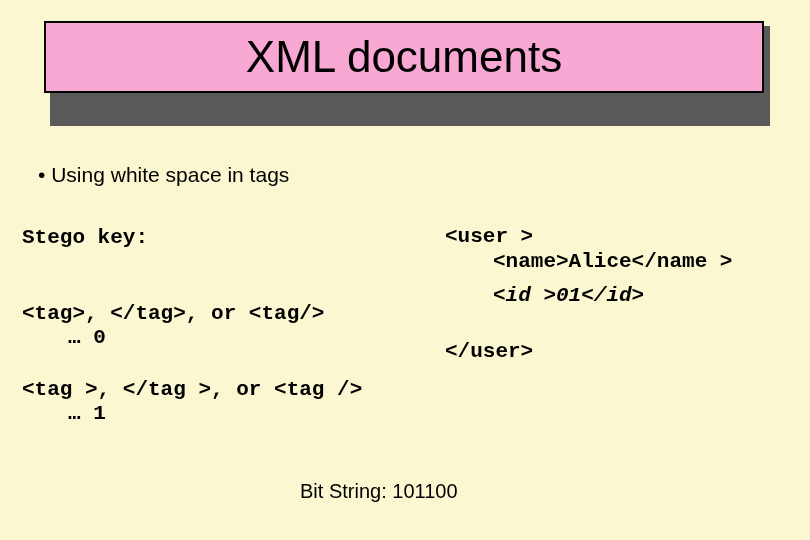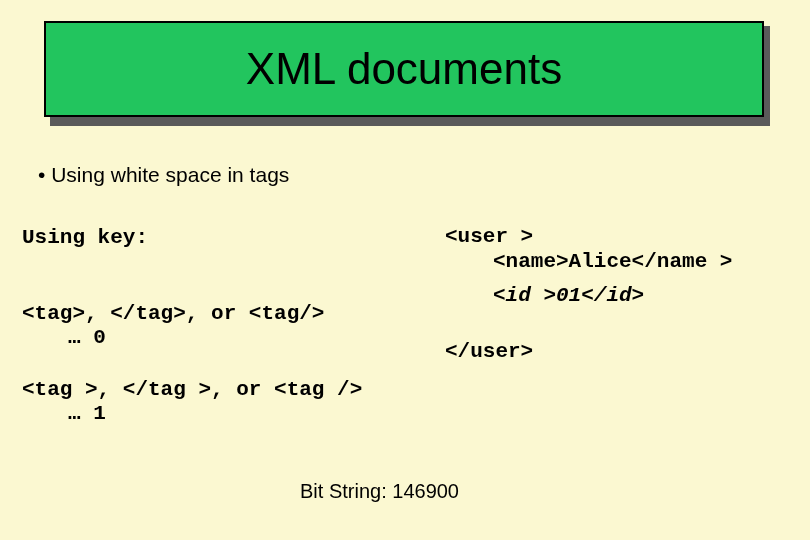--- a/index.html
+++ b/index.html
@@ -17,22 +17,22 @@
     left: 50px;
     width: 720px;
     height: 100px;
     background: #5a5a5a;
   }
   .title-box {
     position: absolute;
     top: 21px;
     left: 44px;
     width: 720px;
-    height: 96px;
-    background: #22c55e;
+    height: 72px;
+    background: #f9a8d4;
     border: 2px solid #000;
     display: flex;
     align-items: center;
     justify-content: center;
   }
   .title {
     font-size: 44px;
     font-family: Arial, sans-serif;
     color: #000;
   }
@@ -108,26 +108,26 @@
 </head>
 <body>
 
 <div class="title-box-shadow"></div>
 <div class="title-box">
   <div class="title">XML documents</div>
 </div>
 
 <div class="bullet-line">•   Using white space in tags</div>
 
-<div class="mono stego-key">Using key:</div>
+<div class="mono stego-key">Stego key:</div>
 
 <div class="mono tag0-line">&lt;tag&gt;, &lt;/tag&gt;, or &lt;tag/&gt;</div>
 <div class="mono tag0-sub">… 0</div>
 
 <div class="mono tag1-line">&lt;tag &gt;, &lt;/tag &gt;, or &lt;tag /&gt;</div>
 <div class="mono tag1-sub">… 1</div>
 
 <div class="mono user-open">&lt;user &gt;</div>
 <div class="mono name-line">&lt;name&gt;Alice&lt;/name &gt;</div>
 <div class="mono id-line">&lt;id &gt;01&lt;/id&gt;</div>
 <div class="mono user-close">&lt;/user&gt;</div>
 
-<div class="bitstring">Bit String: 146900</div>
+<div class="bitstring">Bit String: 101100</div>
 
 </body></html>

